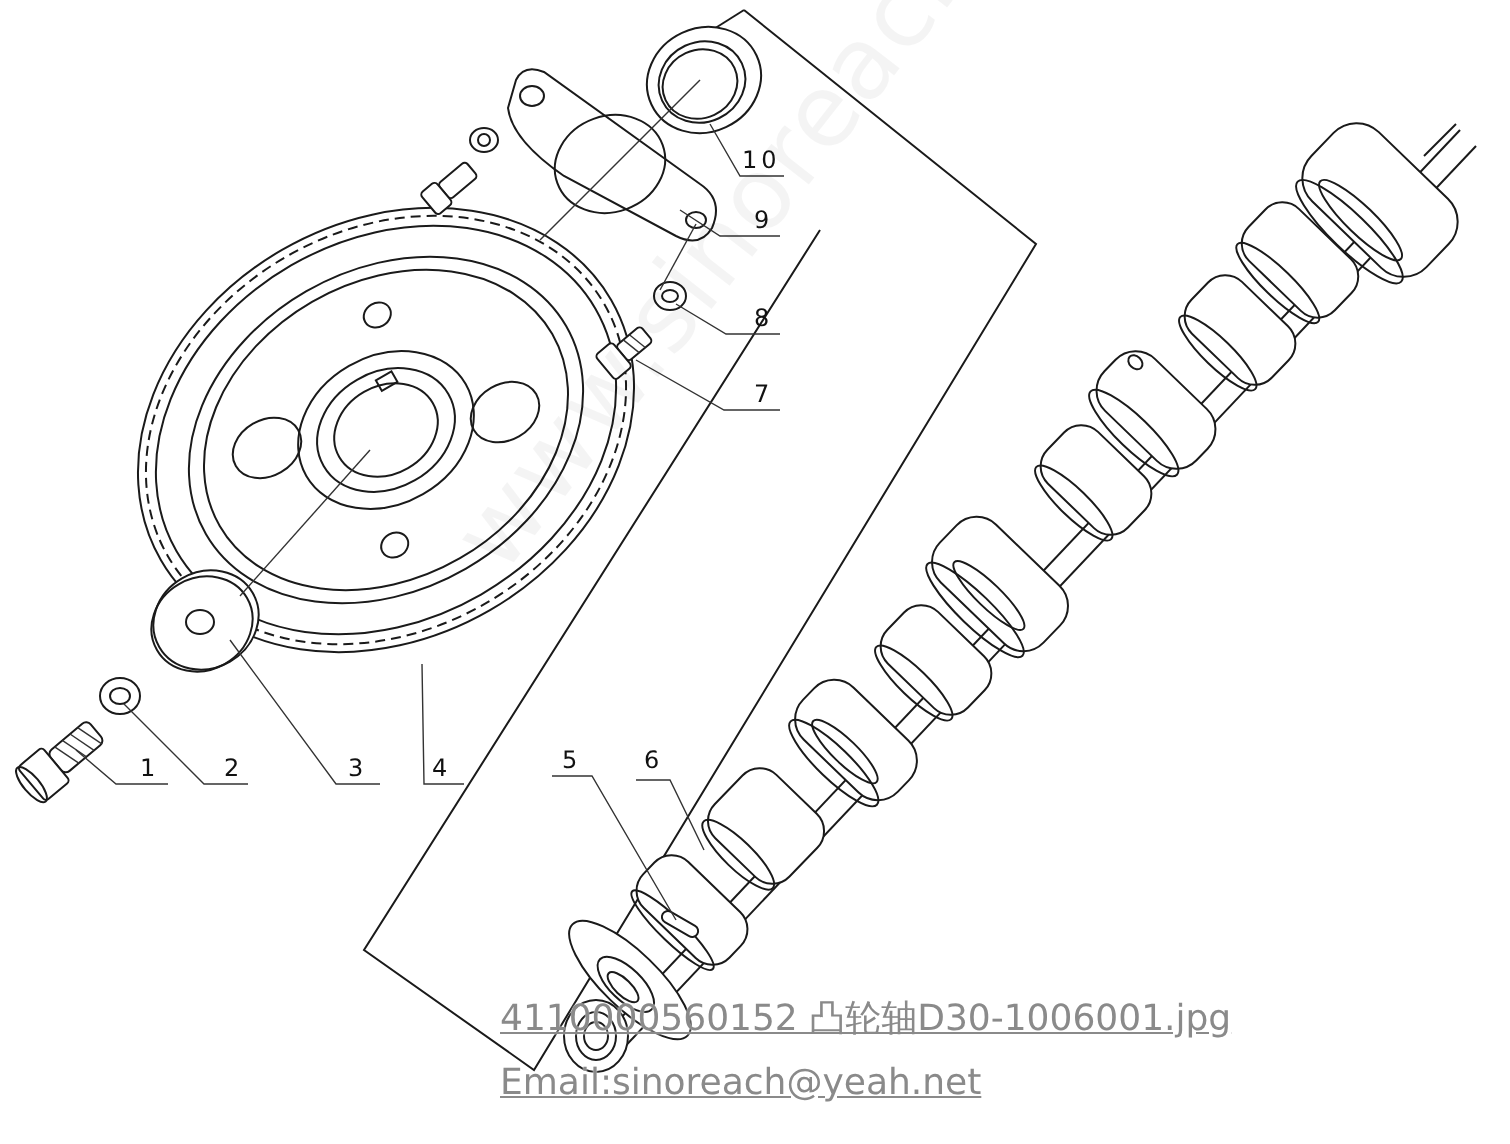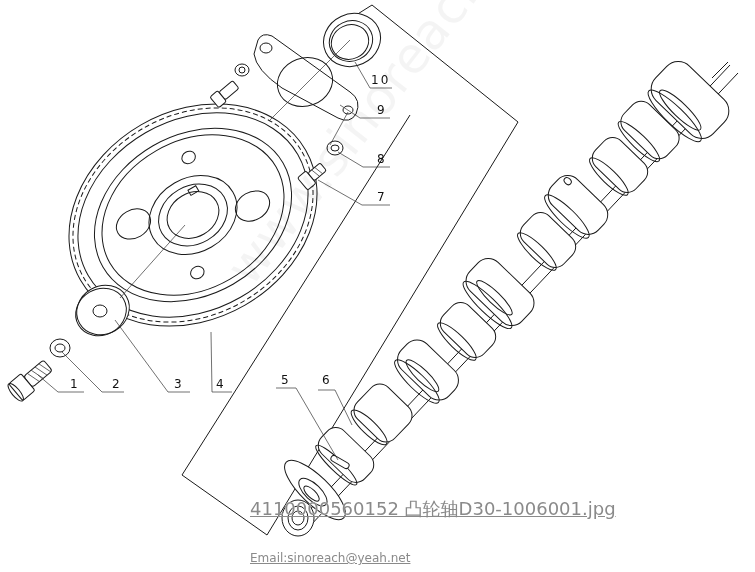--- a/index.html
+++ b/index.html
@@ -13,21 +13,21 @@
   .callout-num { position: absolute; font-family: "DejaVu Sans", sans-serif;
                  font-size: 12px; color: #111; line-height: 12px; }
   .watermark { position: absolute; left: 215px; top: 260px; font-size: 50px;
                color: rgba(0,0,0,0.045); transform: rotate(-52deg);
                transform-origin: left top; white-space: nowrap;
                font-family: "DejaVu Sans", sans-serif; letter-spacing: 1px; }
   .caption { position: absolute; color: #8a8a8a;
              font-family: "DejaVu Sans", sans-serif; white-space: nowrap;
              text-shadow: 0 0 1px #ffffff; text-decoration: underline; }
   .caption-file { left: 250px; top: 497px; font-size: 18px; }
-  .caption-email { left: 250px; top: 551px; font-size: 12px; }
+  .caption-email { left: 250px; top: 531px; font-size: 18px; }
 </style>
 </head>
 <body>
 
 <div id="stage">
 
   <svg width="755" height="572" viewBox="0 0 755 572">
 
     <g>
       <polyline class="ln" points="372,5 518,122 267,535 182,475 410,115"></polyline>

